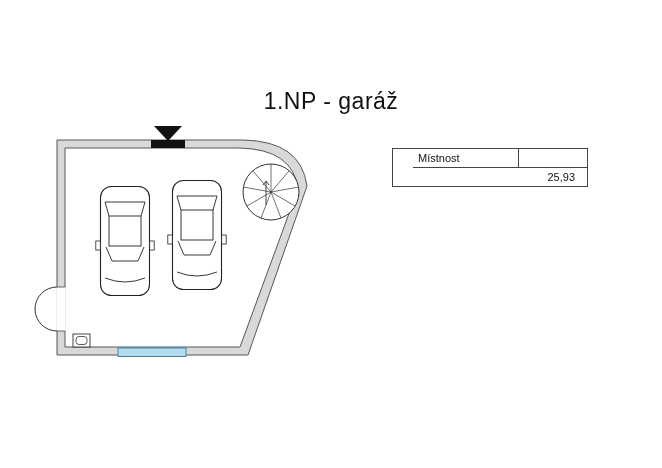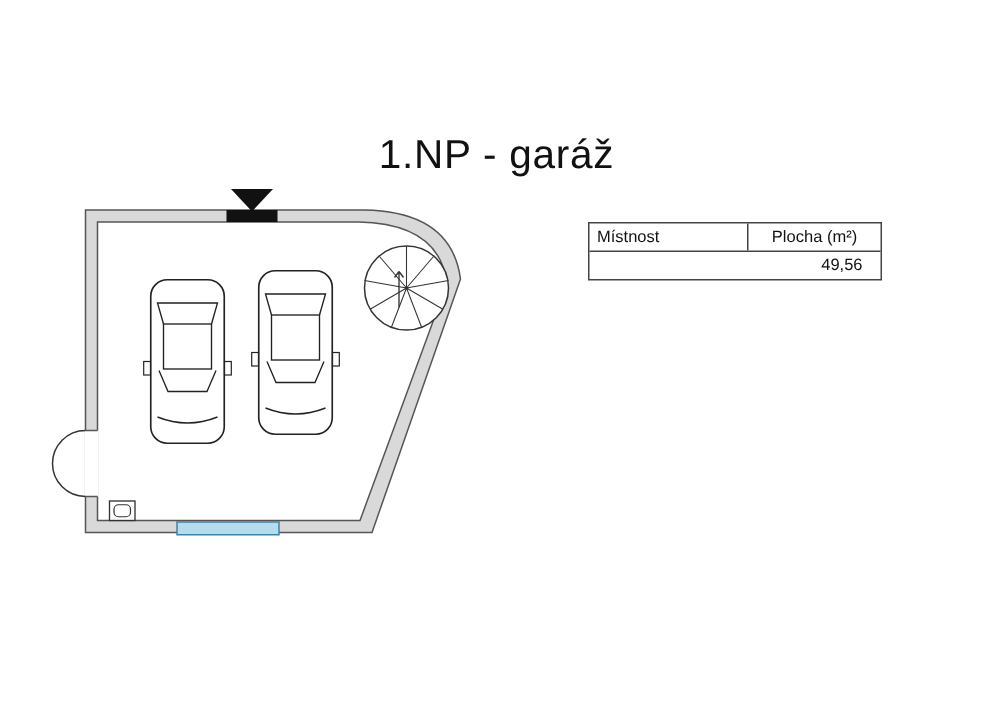--- a/index.html
+++ b/index.html
@@ -7,32 +7,33 @@
     position:relative;
     width:662px;height:468px;
     background:#ffffff;
     overflow:hidden;
     font-family:"Liberation Sans", sans-serif;
   }
   .title{
     position:absolute;
     left:0;top:88px;width:662px;
     text-align:center;
-    font-size:27px;
+    font-size:23px;
     color:#111;
     letter-spacing:0.5px;
   }
   svg.plan{position:absolute;left:0;top:0;}
   .area-table{
     position:absolute;
     left:392px;top:148px;width:196px;
     border:1px solid #444;
     background:#fff;
     font-size:11px;color:#111;
     box-sizing:border-box;
+    padding-left:20px;
   }
   .area-table .tr{display:flex;height:18px;line-height:18px;}
   .area-table .tr.header{border-bottom:1px solid #444;}
   .area-table .cell{box-sizing:border-box;overflow:hidden;white-space:nowrap;}
   .area-table .cell.c1{width:106px;border-right:1px solid #444;padding-left:5px;}
   .area-table .cell.c2{flex:1;}
   .area-table .tr.header .cell.c2{text-align:center;}
   .area-table .tr.row .cell.c2{text-align:right;padding-right:12px;}
 </style>
 </head>
@@ -94,20 +95,19 @@
       <path stroke-width="0.9" d="M266,205 L266,181 M266,181 L263,185 M266,181 L269,185"></path>
     </g>
 
     <use href="#car-shape" x="100" y="186"></use>
     <use href="#car-shape" x="172" y="180"></use>
   </svg>
 
   <div class="area-table">
     <div class="tr header">
       <div class="cell c1">Místnost</div>
-      <div class="cell c2">Plocha (m²)</div>
     </div>
     <div class="tr row">
-      <div class="cell c2">49,56</div>
+      <div class="cell c2">25,93</div>
     </div>
   </div>
 
 </div>
 
 </body></html>

